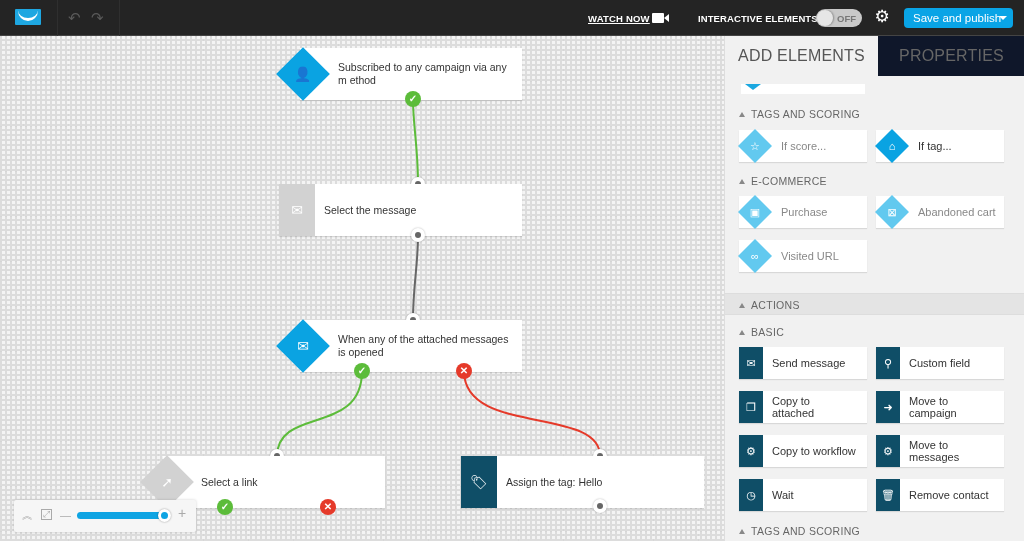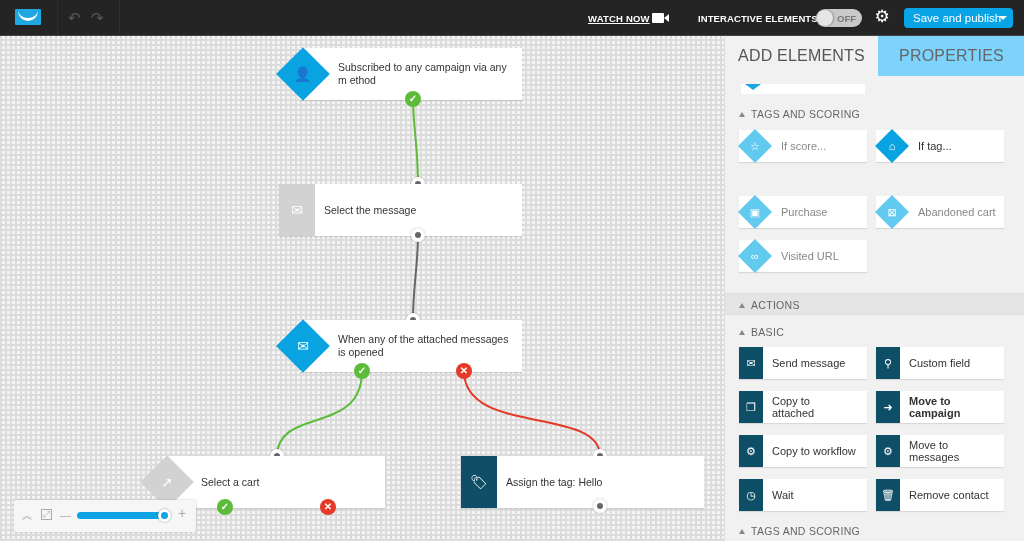--- a/index.html
+++ b/index.html
@@ -58,21 +58,21 @@
   .zoombar .zi { position: absolute; top: 9px; color: #aaa; font-size: 11px; line-height: 13px; }
   .zoombar .track { position: absolute; left: 63px; top: 12px; width: 90px; height: 7px; background: #0ea4e3; border-radius: 4px; }
   .zoombar .thumb { position: absolute; left: 144px; top: 9px; width: 13px; height: 13px; background: #fff; border-radius: 50%; box-shadow: 0 0 2px rgba(0,0,0,0.4); }
   .zoombar .thumb::after { content: ""; position: absolute; left: 3px; top: 3px; width: 7px; height: 7px; border-radius: 50%; background: #0ea4e3; }
 
   
   .sidebar { position: absolute; left: 724px; top: 36px; width: 300px; height: 505px; background: #f1f1f1; border-left: 1px solid #ddd; overflow: hidden; }
   .tabs { position: absolute; left: 0; top: 0; width: 300px; height: 40px; }
   .tab { position: absolute; top: 0; height: 40px; line-height: 40px; text-align: center; font-size: 16px; letter-spacing: 0.2px; }
   .tab.active { left: 0; width: 153px; background: #f1f1f1; color: #555; }
-  .tab.inactive { left: 153px; width: 147px; background: #7dd3fc; color: #666; }
+  .tab.inactive { left: 153px; width: 147px; background: #0f172a; color: #666; }
 
   .partial-card { position: absolute; left: 16px; top: 48px; width: 124px; height: 10px; background: #fff; }
   .partial-card::before { content: ""; position: absolute; left: 4px; top: 0; border-left: 8px solid transparent; border-right: 8px solid transparent; border-top: 6px solid #1aa7e0; }
 
   .sechead { position: absolute; left: 0; width: 300px; font-size: 10.5px; color: #666; letter-spacing: 0.3px; }
   .sechead .tri { display: inline-block; width: 0; height: 0; border-left: 3px solid transparent; border-right: 3px solid transparent; border-bottom: 5px solid #888; margin-right: 6px; vertical-align: 1px; }
   .sechead.sub { padding-left: 14px; }
   .sechead.band { background: #e4e4e4; height: 22px; line-height: 22px; padding-left: 14px; border-top: 1px solid #ddd; border-bottom: 1px solid #ddd; }
 
   .card { position: absolute; width: 128px; height: 32px; background: #fff; box-shadow: 0 1px 1px rgba(0,0,0,0.1); }
@@ -168,21 +168,21 @@
     <div class="ntext" style="left:38px;">When any of the attached messages is opened</div>
   </div>
   <div class="diamond" style="left:284px; top:291px; background:#0aa3e2;">
     <div class="ico">✉</div>
   </div>
   <div class="badge ok" style="left:354px; top:327px;">✓</div>
   <div class="badge no" style="left:456px; top:327px;">✕</div>
 
   <div class="port" style="left:270px; top:413px;"></div>
   <div class="node" style="left:163px; top:420px; width:222px;">
-    <div class="ntext" style="left:38px;">Select a cart</div>
+    <div class="ntext" style="left:38px;">Select a link</div>
   </div>
   <div class="diamond" style="left:148px; top:427px; background:#d2d2d2;">
     <div class="ico">➚</div>
   </div>
   <div class="badge ok" style="left:217px; top:463px;">✓</div>
   <div class="badge no" style="left:320px; top:463px;">✕</div>
 
   <div class="port" style="left:593px; top:413px;"></div>
   <div class="node sq" style="left:461px; top:420px; width:243px;">
     <div class="sqicon" style="background:#0f4e67;">🏷</div>
@@ -217,20 +217,23 @@
       </div>
     <span class="clabel">If score...</span>
   </div>
   <div class="card cond active" style="left:151px; top:94px;">
     <div class="cdiamond">
         <div class="ico">⌂</div>
       </div>
     <span class="clabel">If tag...</span>
   </div>
 
+  <div class="sechead sub" style="top:139px;">
+    <span class="tri"></span><span>E-COMMERCE</span>
+  </div>
   <div class="card cond" style="left:14px; top:160px;">
     <div class="cdiamond">
         <div class="ico">▣</div>
       </div>
     <span class="clabel">Purchase</span>
   </div>
   <div class="card cond" style="left:151px; top:160px;">
     <div class="cdiamond">
         <div class="ico">⊠</div>
       </div>
@@ -257,21 +260,21 @@
   <div class="card act" style="left:151px; top:311px;">
     <div class="asq">⚲</div>
     <span class="clabel">Custom field</span>
   </div>
   <div class="card act" style="left:14px; top:355px;">
     <div class="asq">❐</div>
     <span class="clabel" style="width:60px;">Copy to attached</span>
   </div>
   <div class="card act" style="left:151px; top:355px;">
     <div class="asq">➜</div>
-    <span class="clabel" style="width:60px;font-weight:bold;">Move to campaign</span>
+    <span class="clabel" style="width:60px;">Move to campaign</span>
   </div>
   <div class="card act" style="left:14px; top:399px;">
     <div class="asq">⚙</div>
     <span class="clabel">Copy to workflow</span>
   </div>
   <div class="card act" style="left:151px; top:399px;">
     <div class="asq">⚙</div>
     <span class="clabel">Move to messages</span>
   </div>
   <div class="card act" style="left:14px; top:443px;">

